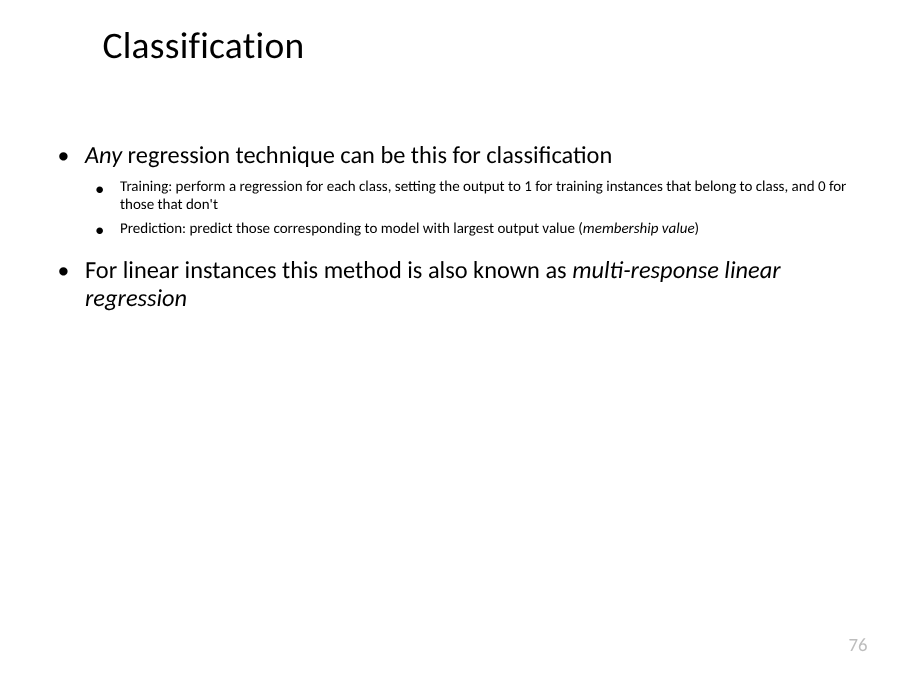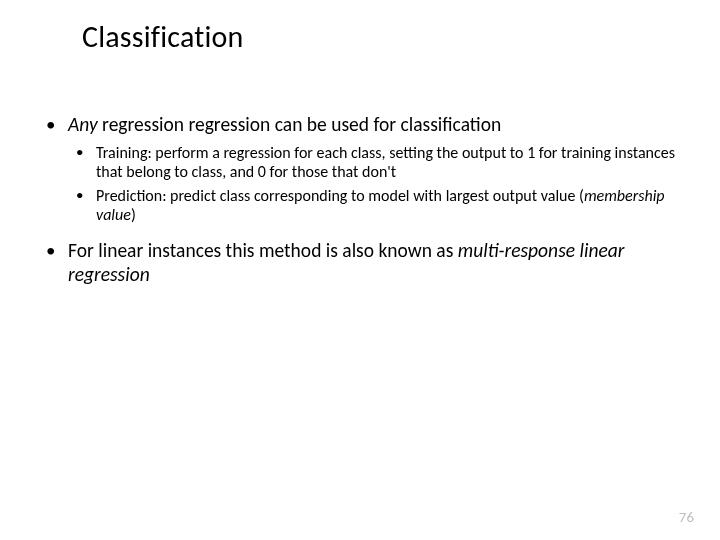--- a/index.html
+++ b/index.html
@@ -30,21 +30,21 @@
   }
   ul.outer > li::before {
     content: "•";
     position: absolute;
     left: 6px;
     top: 0;
     font-size: 19px;
   }
   ul.inner {
     list-style: none;
-    font-size: 16px;
+    font-size: 12px;
     line-height: 1.22;
     margin-top: 6px;
     margin-bottom: 6px;
   }
   ul.inner > li {
     position: relative;
     padding-left: 28px;
     margin-bottom: 4px;
   }
   ul.inner > li::before {
@@ -81,25 +81,25 @@
     color: #bdbdbd;
   }
 </style>
 </head>
 <body>
 
 <div class="title">Classification</div>
 
 <ul class="outer">
   <li>
-    <span class="em">Any</span><span> regression regression can be used for classification</span>
+    <span class="em">Any</span><span> regression technique can be this for classification</span>
     <ul class="inner">
       <li>Training: perform a regression for each class, setting the output to 1 for training instances that belong to class, and 0 for those that don't</li>
       <li>
-        <span>Prediction: predict class corresponding to model with largest output value (</span><span class="em">membership value</span><span>)</span>
+        <span>Prediction: predict those corresponding to model with largest output value (</span><span class="em">membership value</span><span>)</span>
       </li>
     </ul>
   </li>
   <li>
     <span>For linear instances this method is also known as </span><span class="em">multi-response linear regression</span>
   </li>
 </ul>
 
 <div class="pagenum">76</div>
 

